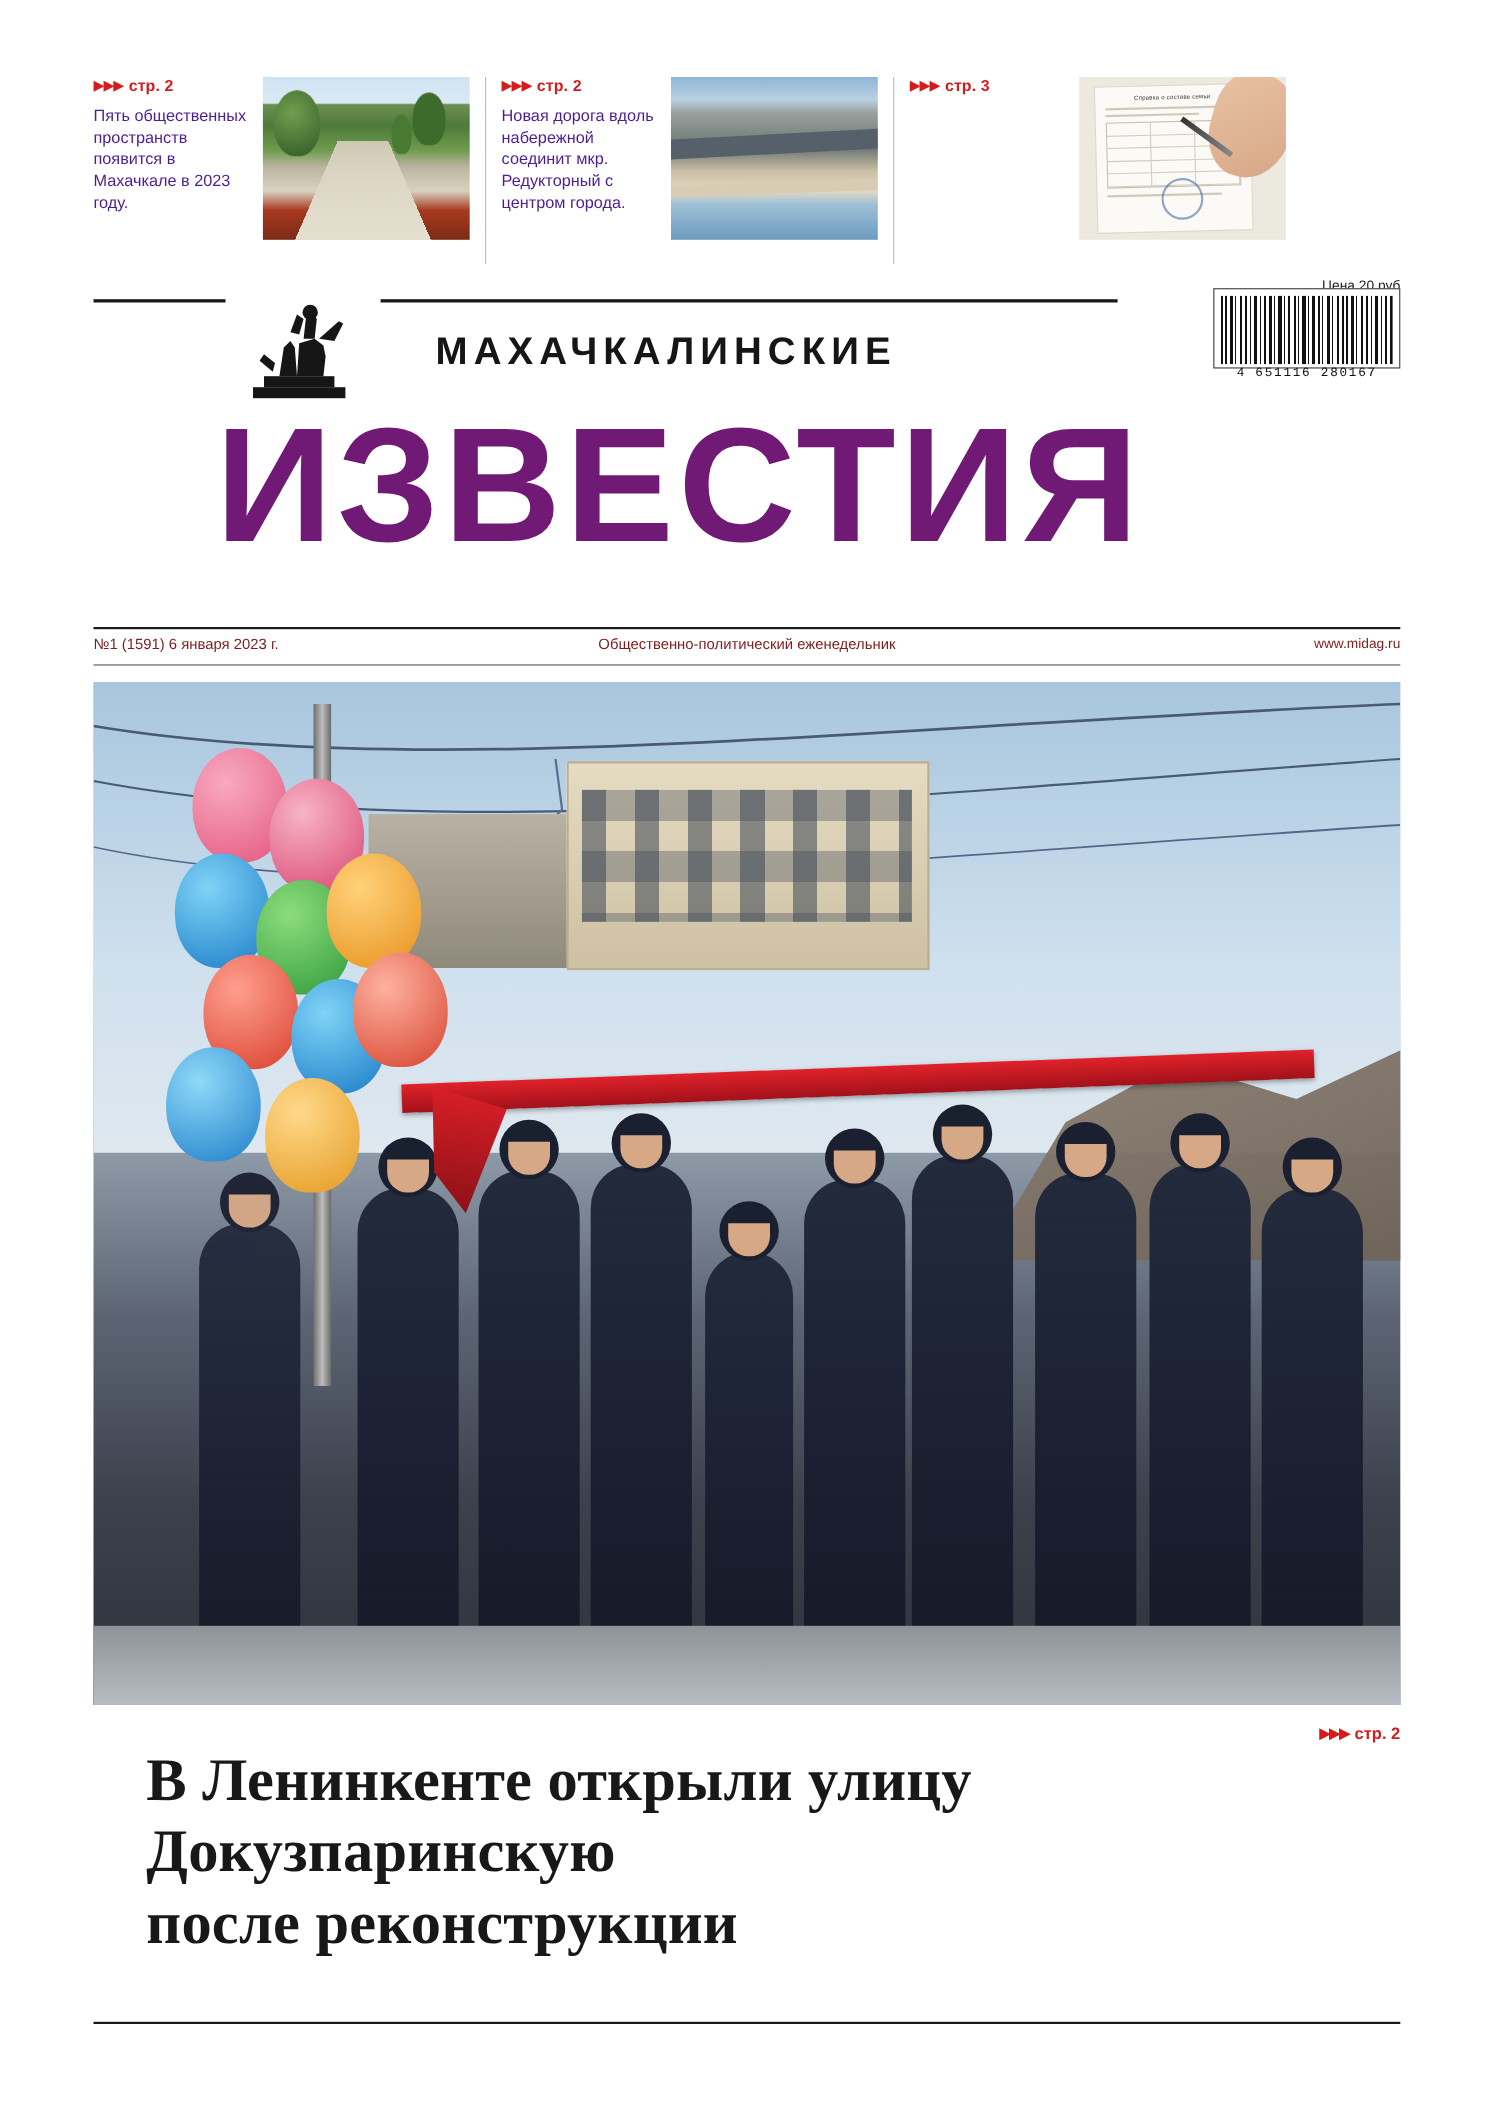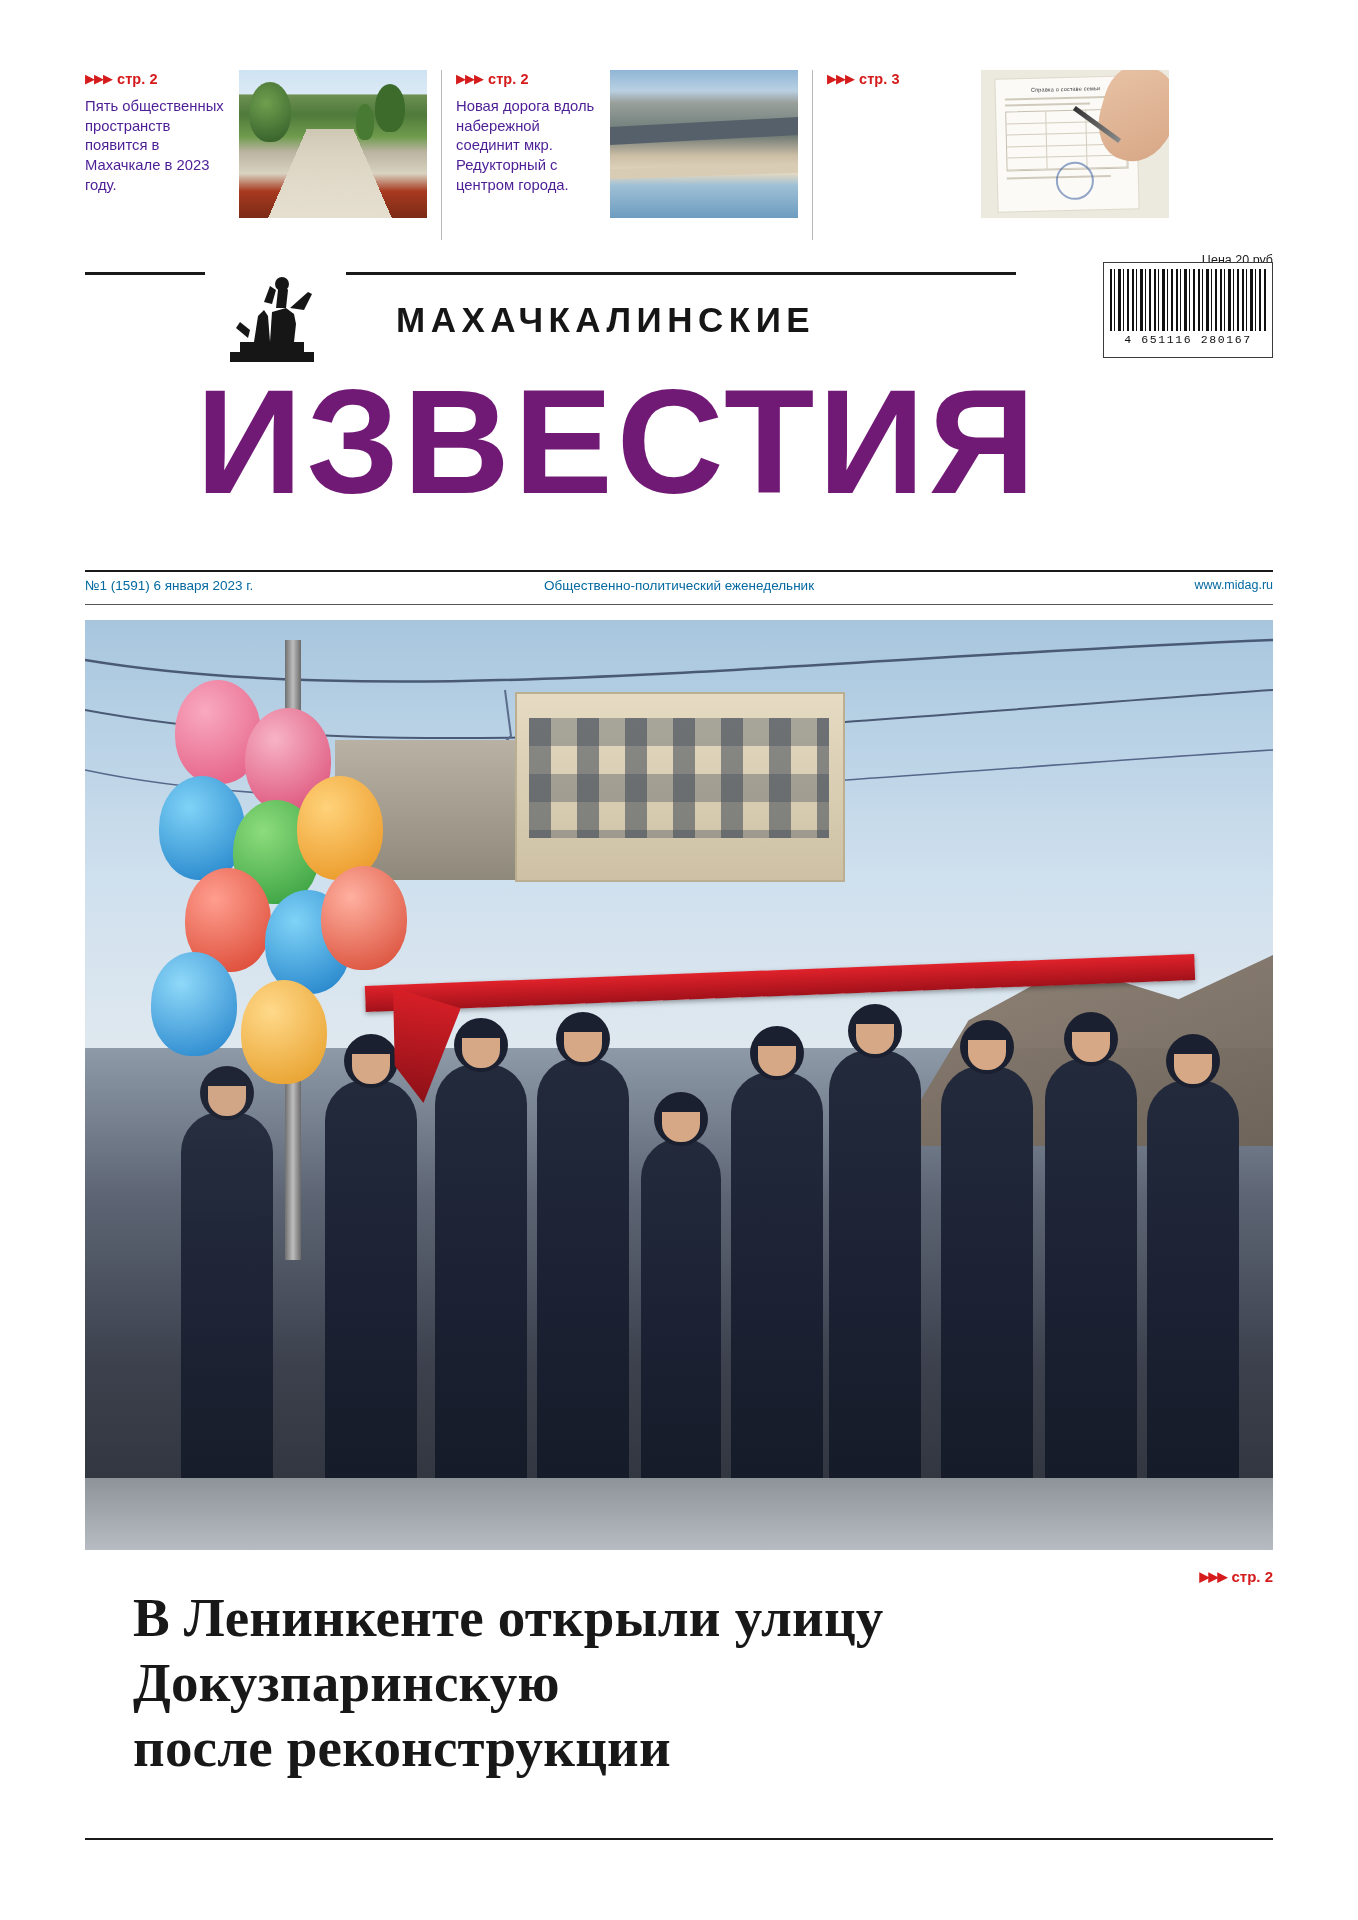--- a/index.html
+++ b/index.html
@@ -197,21 +197,21 @@
     font-size: 12.5px;
     color: #1a1a1a;
     text-align: right;
     width: 200px;
   }
   .barcode-box {
     position: absolute;
     right: 85px;
     top: 262px;
     width: 170px;
-    height: 96px;
+    height: 73px;
     border: 1px solid #3b3b3b;
     box-sizing: border-box;
     padding: 6px 6px 0 6px;
     background: #fff;
   }
   .bars {
     height: 62px;
     width: 100%;
     background:
       repeating-linear-gradient(to right,
@@ -275,21 +275,21 @@
     width: 1188px; height: 2px;
     background: #1a1a1a;
   }
   .issue-line {
     position: absolute;
     top: 578px;
     left: 85px;
     width: 1188px;
     height: 20px;
     font-size: 13.5px;
-    color: #0369a1;
+    color: #7f1d1d;
   }
   .issue-left { position: absolute; left: 0; top: 0; }
   .issue-center {
     position: absolute;
     left: 0; right: 0;
     text-align: center;
   }
   .issue-right {
     position: absolute;
     right: 0; top: 0;

